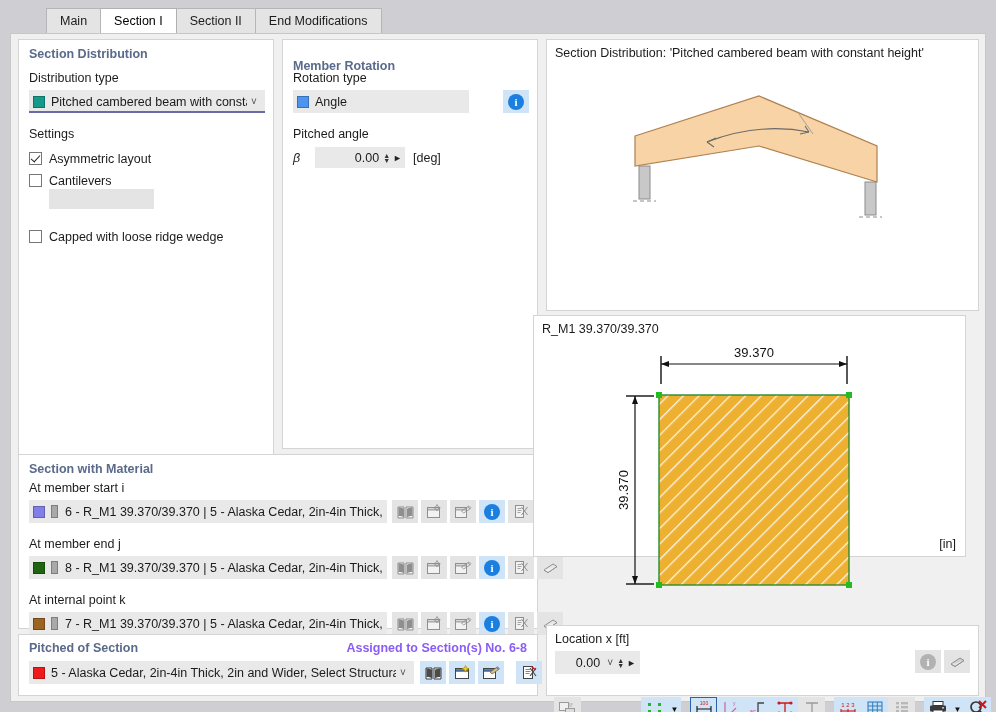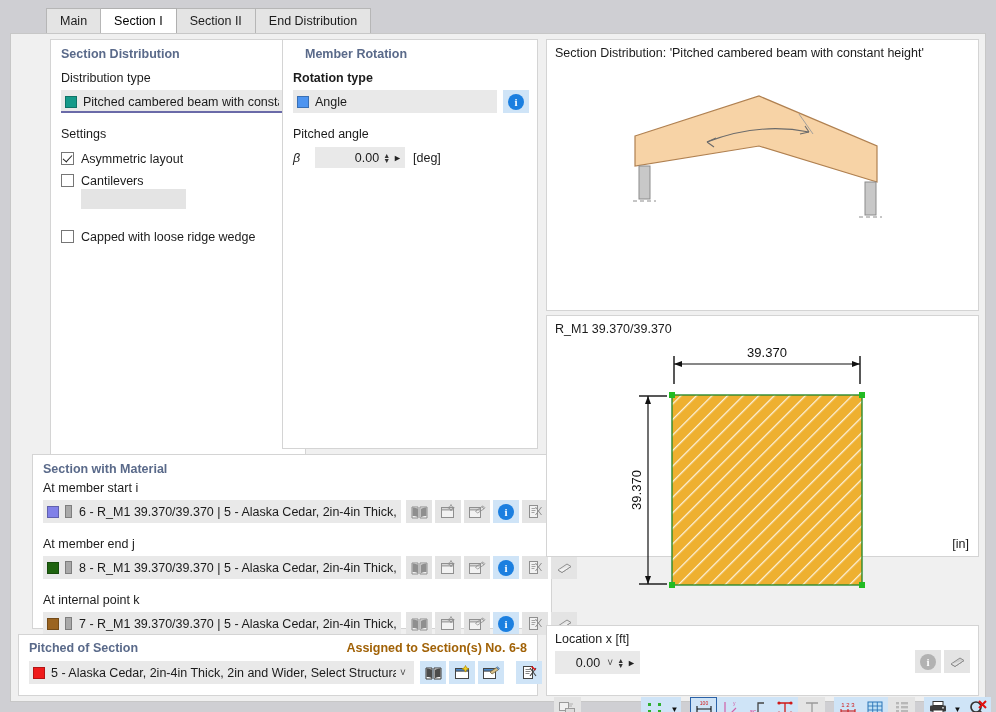--- a/index.html
+++ b/index.html
@@ -24,28 +24,28 @@
   .tab.active{background:#ffffff;border-color:#b0b0b0;color:#000;}
 
   
   .body{position:absolute;left:10px;top:33px;width:976px;height:669px;background:#f0f0f0;
         border:1px solid #c7c7c7;box-sizing:border-box;}
 
   .panel{position:absolute;background:#ffffff;border:1px solid #d4d4d4;box-sizing:border-box;}
   .panel-title{color:#5a6a8a;font-weight:bold;font-size:12.5px;}
 
   
-  #p-dist{left:7px;top:5px;width:256px;height:524px;margin-left:32px;}
+  #p-dist{left:7px;top:5px;width:256px;height:524px;}
   #p-rot{left:271px;top:5px;width:256px;height:410px;}
-  #p-mat{left:21px;top:420px;width:520px;height:175px;}
+  #p-mat{left:7px;top:420px;width:520px;height:175px;}
   #p-matsec{left:7px;top:600px;width:520px;height:62px;}
 
   
   #p-preview{left:535px;top:5px;width:433px;height:272px;}
-  #p-sect{left:535px;top:281px;width:433px;height:242px;}
+  #p-sect{left:522px;top:281px;width:433px;height:242px;}
   #p-loc{left:535px;top:591px;width:433px;height:71px;}
 
   .lbl{font-size:12.5px;color:#1b1b1b;}
 
   
   .combo{
     background:#e9e9e9;border:none;height:23px;display:flex;align-items:center;
     padding:0 4px;box-sizing:border-box;position:relative;cursor:default;
   }
   .combo-accent{box-shadow:inset 0 -2px 0 #6a6aa8;}
@@ -78,42 +78,42 @@
   .ibtn.plain{background:#e4e4e4;}
   .ibtn svg{display:block;}
 
   .row{display:flex;align-items:center;}
 
   .infodot{width:16px;height:16px;border-radius:50%;background:#1b7fe0;color:#fff;
     font-weight:bold;font-size:11px;display:flex;align-items:center;justify-content:center;
     font-family:"Liberation Serif",serif;}
   .infodot.grey{background:#b2b2b2;}
 
-  .hdr-right{color:#a16207;font-weight:bold;font-size:12.5px;}
+  .hdr-right{color:#8b5cf6;font-weight:bold;font-size:12.5px;}
 
   
   .tbtn{width:27px;height:25px;background:#cfe4f7;border:1px solid transparent;
         display:inline-flex;align-items:center;justify-content:center;box-sizing:border-box;cursor:default;}
   .tbtn.sel{border:1px solid #2a62a8;}
   .tbtn.dis{background:#e4e4e4;}
   .caret{width:13px;height:25px;background:#cfe4f7;display:inline-flex;align-items:center;justify-content:center;
          font-size:8px;color:#111;cursor:default;}
   .sep{width:9px;}
 </style>
 </head>
 <body>
 
 <div class="app">
 
   <div class="tabstrip">
     <div class="tabs" id="tabs">
         <div class="tab">Main</div>
         <div class="tab active">Section I</div>
         <div class="tab">Section II</div>
-        <div class="tab">End Distribution</div>
+        <div class="tab">End Modifications</div>
       </div>
   </div>
 
   <div class="body">
 
     <div class="panel" id="p-dist">
       <div class="panel-title" style="position:absolute;left:10px;top:7px;">Section Distribution</div>
 
       <div class="lbl" style="position:absolute;left:10px;top:31px;">Distribution type</div>
 
@@ -136,25 +136,25 @@
       </div>
       <div class="greybox" style="position:absolute;left:30px;top:149px;width:105px;"></div>
 
       <div class="cbrow" style="position:absolute;left:10px;top:183px;">
         <span class="cb"></span>
         <span class="lbl">Capped with loose ridge wedge</span>
       </div>
     </div>
 
     <div class="panel" id="p-rot">
-      <div class="panel-title" style="position:absolute;left:10px;top:7px;margin-left:12px;">Member Rotation</div>
-
-      <div class="lbl" style="position:absolute;left:10px;top:31px;font-weight:bold;">Rotation type</div>
-
-      <div class="combo" style="position:absolute;left:10px;top:50px;width:204px;">
+      <div class="panel-title" style="position:absolute;left:10px;top:19px;">Member Rotation</div>
+
+      <div class="lbl" style="position:absolute;left:10px;top:31px;">Rotation type</div>
+
+      <div class="combo" style="position:absolute;left:10px;top:50px;width:176px;">
         <span class="swatch" id="sw-rot" style="background: rgb(77, 148, 240);"></span>
         <span class="combo-text">Angle</span>
       </div>
       <div class="ibtn info" style="position:absolute;left:220px;top:50px;margin:0;">
         <span class="infodot">i</span>
       </div>
 
       <div class="lbl" style="position:absolute;left:10px;top:87px;">Pitched angle</div>
 
       <div class="row" style="position:absolute;left:10px;top:107px;align-items:center;">

